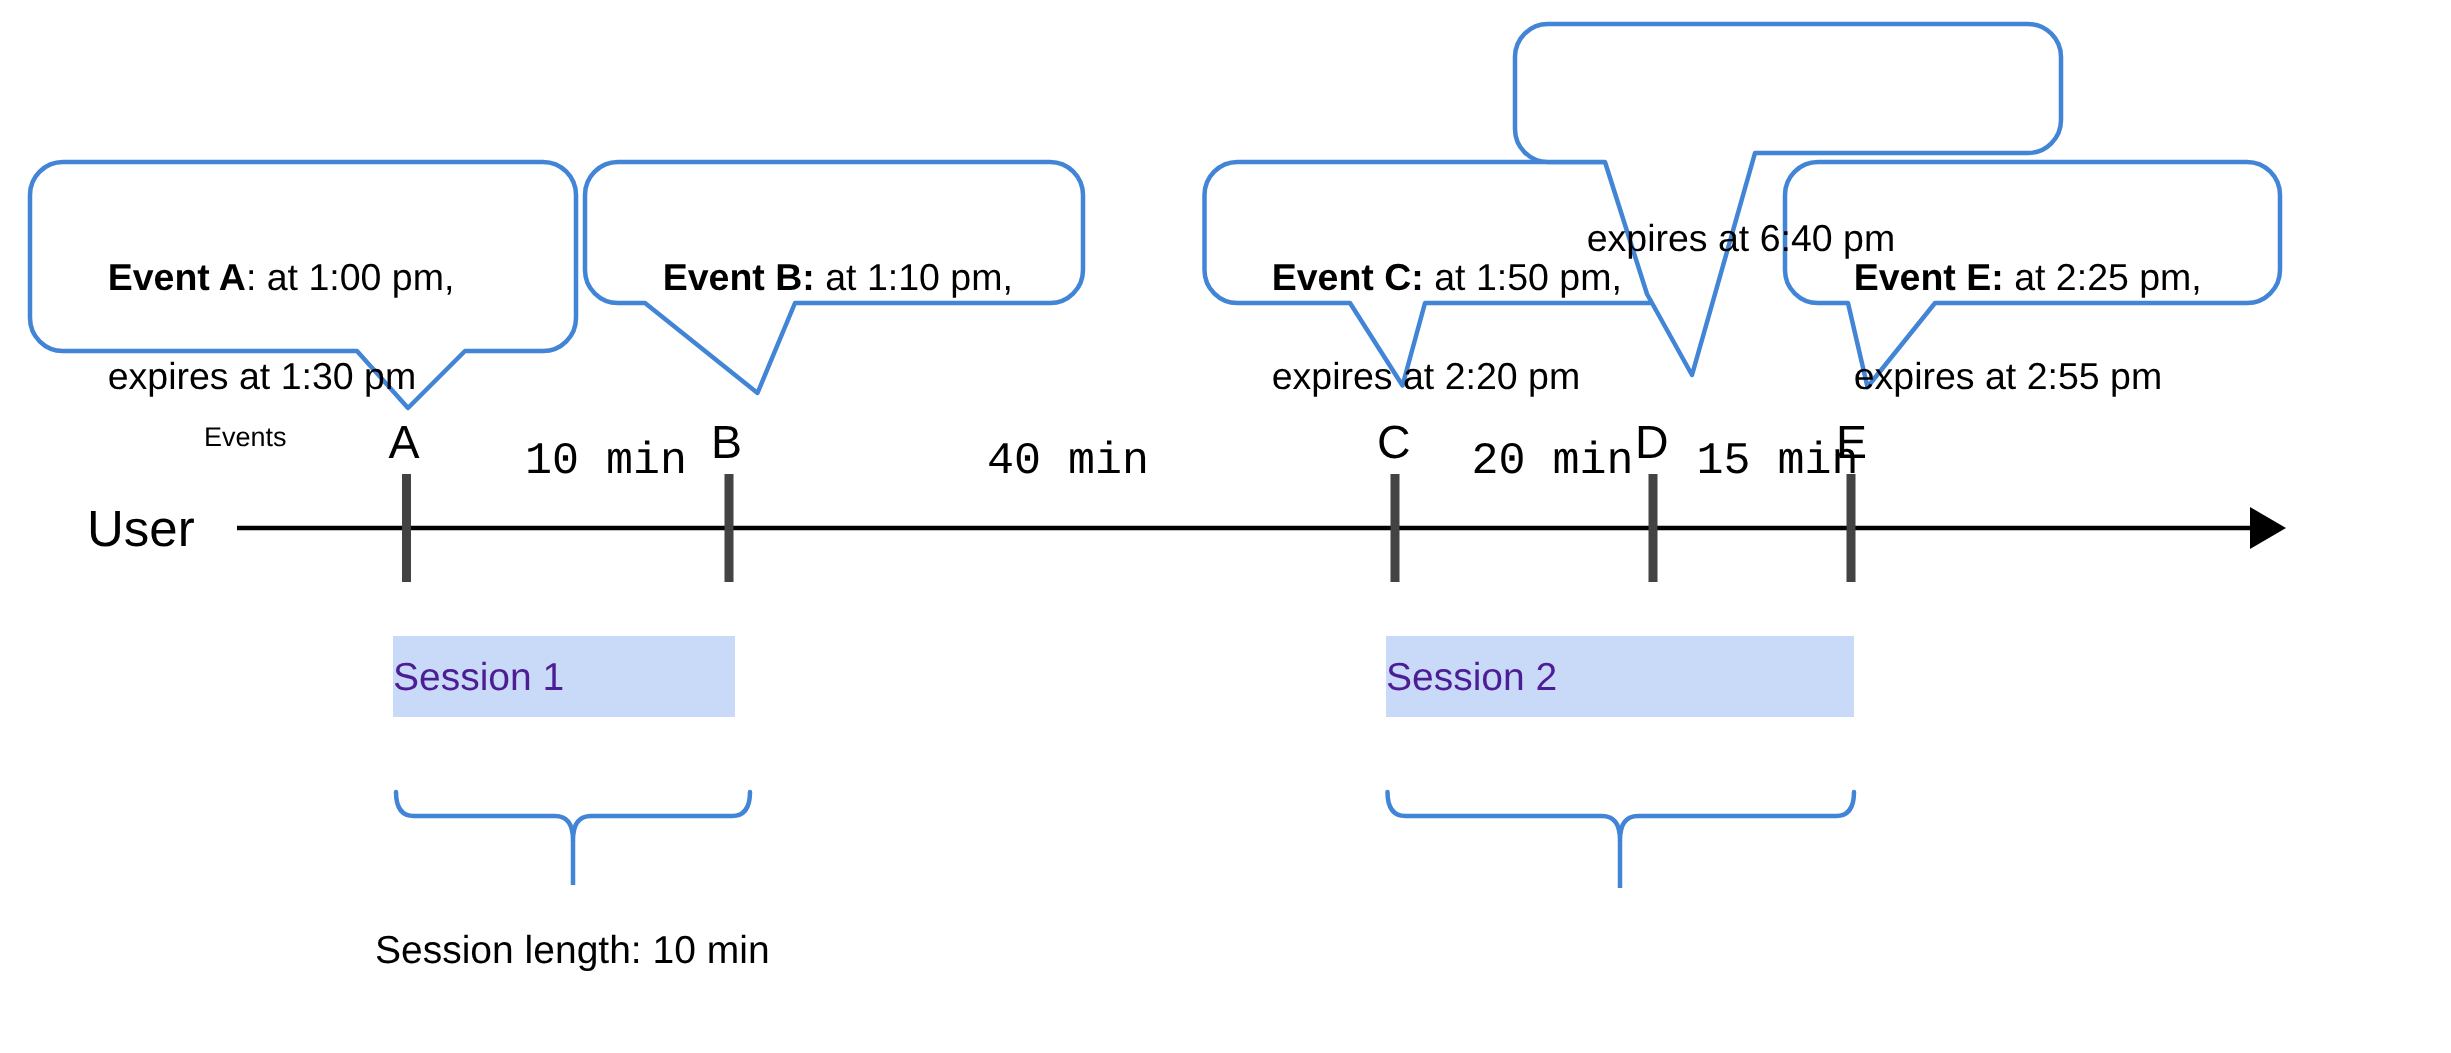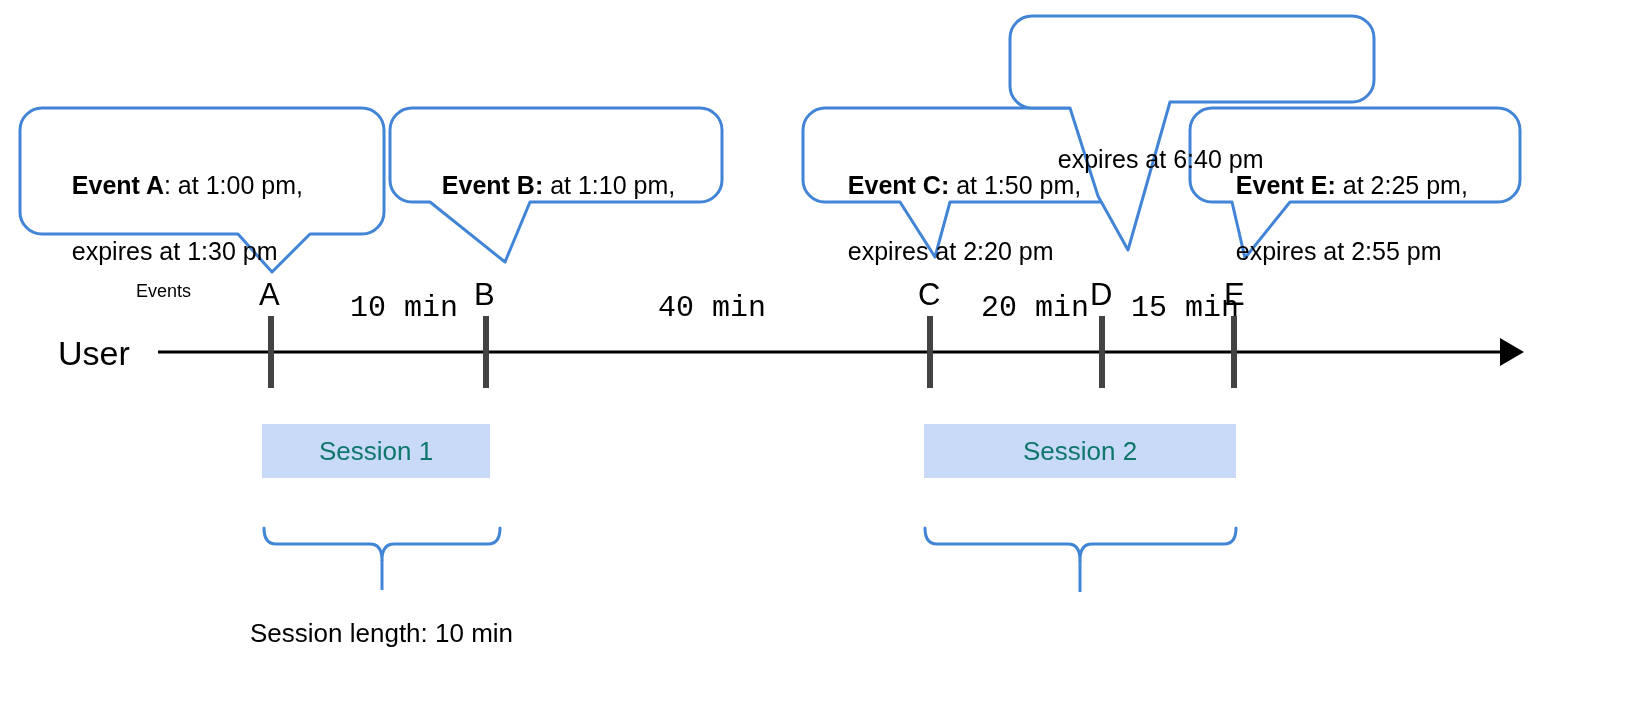--- a/index.html
+++ b/index.html
@@ -14,22 +14,22 @@
   .callout-text b{font-weight:bold;}
 
   
   .user-label{font-size:34px;}
   .events-label{font-size:18px;}
   .tick-label{font-size:31px;}
   .gap-label{font-size:30px;font-family:Liberation Mono, monospace;}
 
   
   .session-bar{position:absolute;background:#c9daf8;display:flex;
-               align-items:center;justify-content:center;
-               font-size:26px;color:#0f766e;}
+               align-items:center;justify-content:flex-start;
+               font-size:26px;color:#4c1d95;}
   .session-len{font-size:26px;}
 </style>
 </head>
 <body>
 
 <div id="stage">
 
   <svg class="layer" viewBox="0 0 1634 702">
 
     <g>

